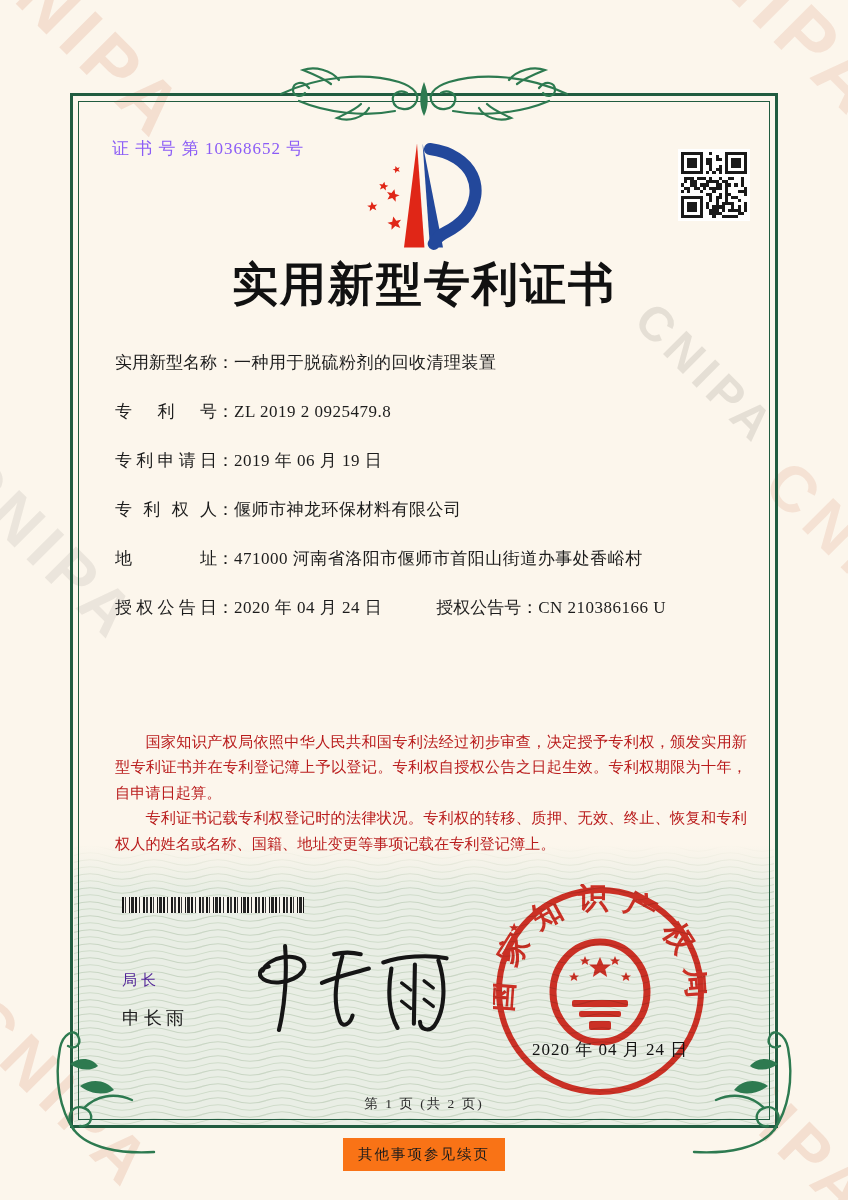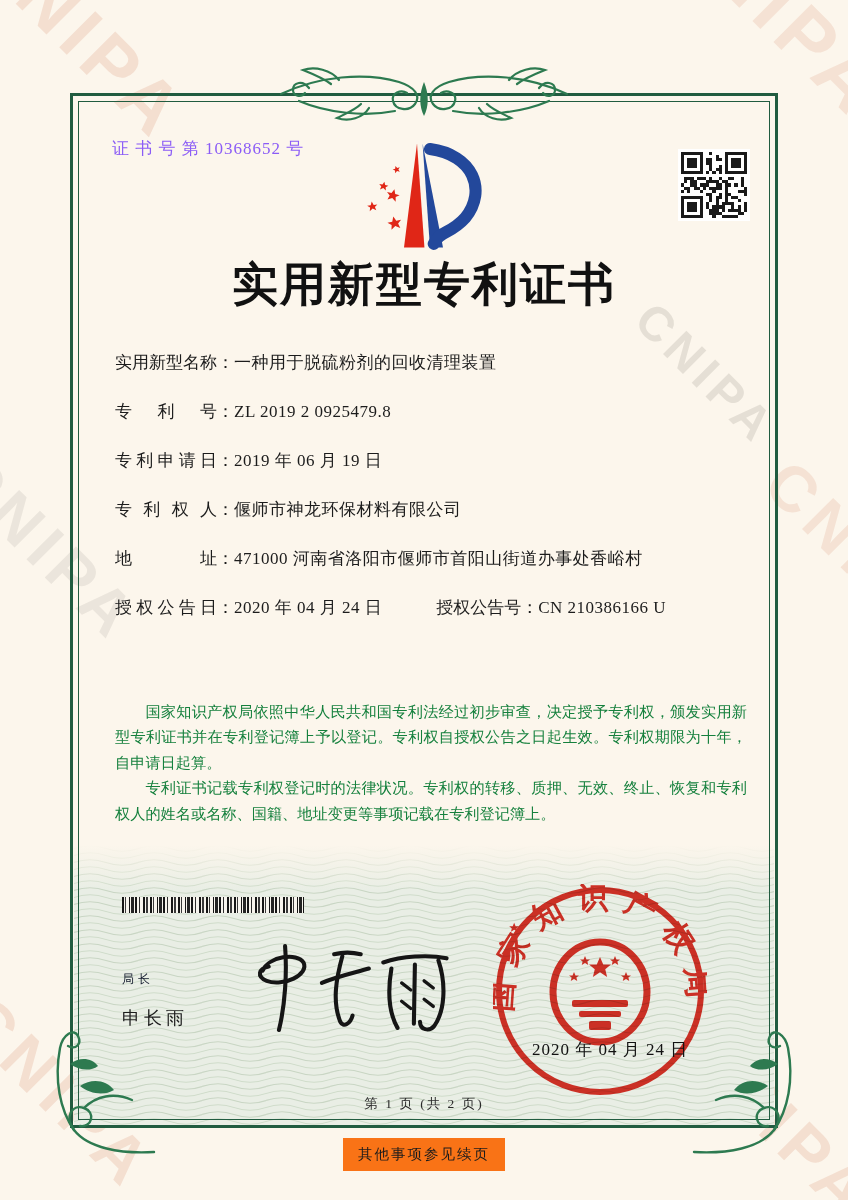--- a/index.html
+++ b/index.html
@@ -43,34 +43,34 @@
   
   .fields{position:absolute;left:115px;top:349px;right:70px;font-size:17px;color:#1c1c1c;}
   .frow{height:28px;line-height:28px;margin-bottom:21px;white-space:nowrap;}
   .flabel{display:inline-block;width:102px;text-align:justify;text-align-last:justify;vertical-align:top;}
   .colon{display:inline-block;}
   .fvalue{margin-left:0;letter-spacing:.5px;}
   .pair2{margin-left:54px;font-family:Liberation Serif, serif;}
   .pair2 .flabel2{display:inline-block;}
 
   
-  .paras{position:absolute;left:115px;top:699px;width:632px;font-size:15.2px;line-height:25.4px;
-      text-align:justify;color:#15803d;}
+  .paras{position:absolute;left:115px;top:729px;width:632px;font-size:15.2px;line-height:25.4px;
+      text-align:justify;color:#b91c1c;}
   .paras p{margin:0;text-indent:2em;}
 
   
   .barcode{position:absolute;left:122px;top:897px;width:182px;height:16px;background:#f7f4ed;
       background-image:repeating-linear-gradient(90deg,
         #161616 0 2px,rgba(0,0,0,0) 2px 3px,#3a3a3a 3px 4px,rgba(0,0,0,0) 4px 7px,
         #161616 7px 8px,rgba(0,0,0,0) 8px 9px,#242424 9px 12px,rgba(0,0,0,0) 12px 13px,
         #161616 13px 15px,rgba(0,0,0,0) 15px 17px,#2e2e2e 17px 18px,rgba(0,0,0,0) 18px 21px,
         #161616 21px 23px,rgba(0,0,0,0) 23px 24px,#3a3a3a 24px 26px,rgba(0,0,0,0) 26px 28px);}
 
   
-  .officer-role{position:absolute;left:122px;top:971px;font-size:12px;letter-spacing:4px;color:#0f172a;}
+  .officer-role{position:absolute;left:122px;top:971px;font-size:15px;letter-spacing:4px;color:#4c1d95;}
   .officer-name{position:absolute;left:122px;top:1006px;font-size:18px;letter-spacing:4px;color:#1c1c1c;}
   .signature{position:absolute;left:248px;top:942px;width:205px;height:92px;}
 
   
   .seal{position:absolute;left:493px;top:884px;width:214px;height:214px;opacity:.93;mix-blend-mode:multiply;}
   .seal-date{position:absolute;left:520px;top:1038px;width:180px;text-align:center;font-size:17px;
       letter-spacing:1px;color:#111;}
 
   
   .pageinfo{position:absolute;left:0;right:0;top:1095px;text-align:center;font-size:13.5px;

